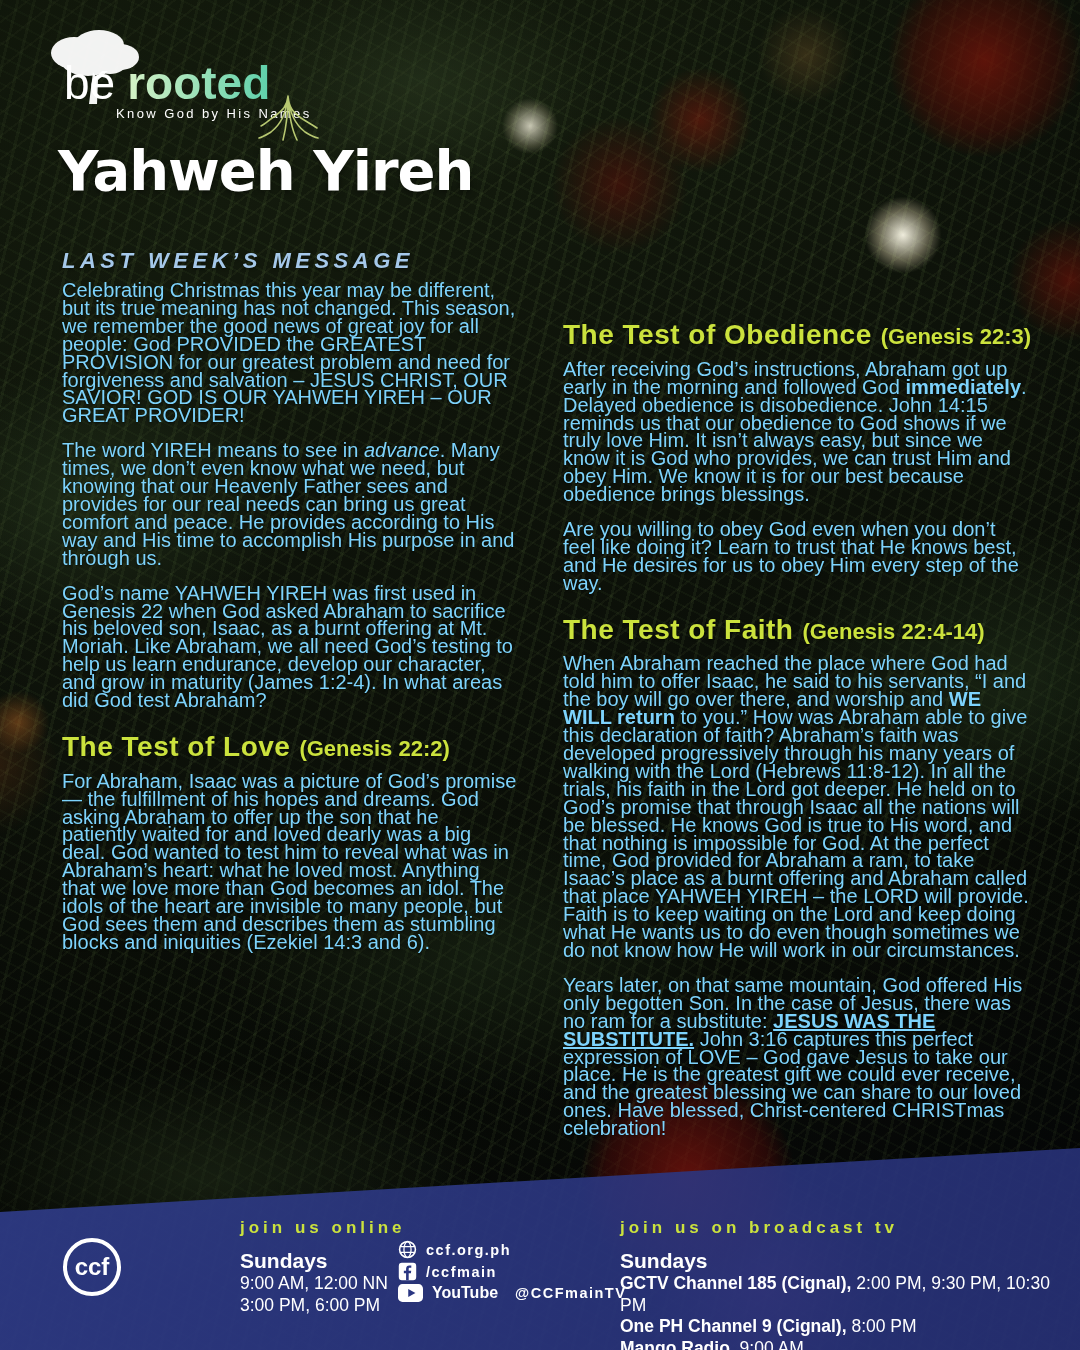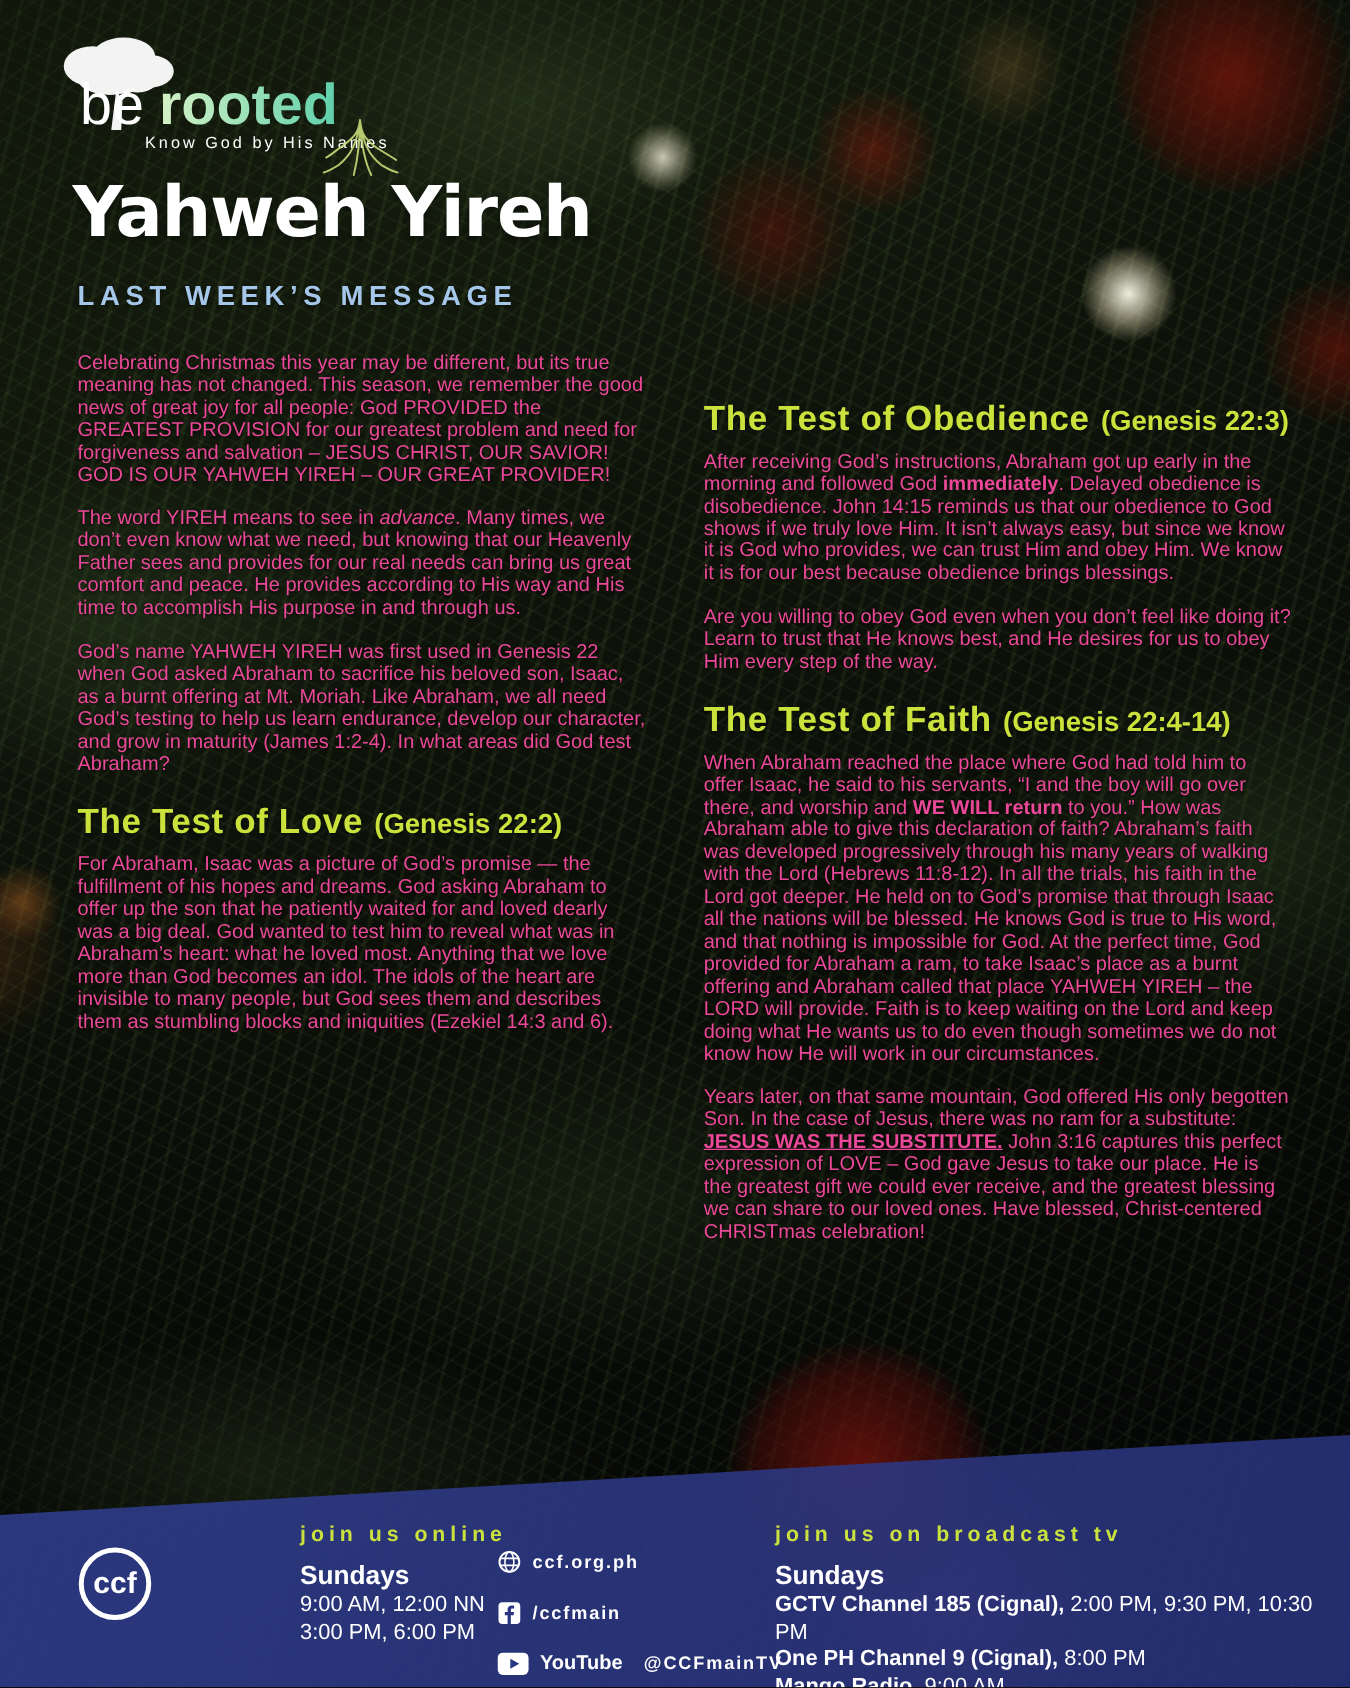--- a/index.html
+++ b/index.html
@@ -31,45 +31,45 @@
   }
   
   .tree-icon{position:absolute;left:36px;top:26px;width:122px;height:82px;}
   .brand{position:absolute;left:64px;top:60px;font-size:46px;line-height:1;white-space:nowrap;}
   .brand-light{font-weight:300;color:#ffffff;}
   .brand-bold{font-weight:700;margin-left:12px;background:linear-gradient(90deg,#d6f2c6,#5ed0ab);-webkit-background-clip:text;background-clip:text;color:transparent;}
   .tagline{position:absolute;left:116px;top:106px;font-size:13px;letter-spacing:2.4px;color:#ffffff;font-weight:400;}
   .roots-icon{position:absolute;left:252px;top:94px;width:72px;height:50px;opacity:.9;}
   
   .title{position:absolute;left:58px;top:138px;margin:0;font-size:56px;font-weight:800;color:#ffffff;letter-spacing:-1px;font-family:"DejaVu Sans","Liberation Sans",sans-serif;text-shadow:0 2px 6px rgba(0,0,0,0.45);}
-  .subtitle{position:absolute;left:62px;top:224px;font-size:22px;font-weight:700;letter-spacing:4.5px;color:#a5c8ea;text-shadow:0 1px 3px rgba(0,0,0,0.5);}
+  .subtitle{position:absolute;left:62px;top:248px;font-size:22px;font-weight:700;letter-spacing:4.5px;color:#a5c8ea;text-shadow:0 1px 3px rgba(0,0,0,0.5);font-style:italic;}
   
   .col{position:absolute;top:282px;}
   .col1{left:62px;width:456px;}
   .col2{left:563px;width:470px;margin-top:35px;}
-  .body-para{margin:0 0 17px;font-size:16px;line-height:17.9px;color:#ec4899;text-shadow:0 1px 2px rgba(0,0,0,0.55);}
+  .body-para{margin:0 0 17px;font-size:20px;line-height:17.9px;color:#7dd3fc;text-shadow:0 1px 2px rgba(0,0,0,0.55);}
   .seg-b{font-weight:700;}
   .seg-i{font-style:italic;}
   .seg-u{text-decoration:underline;}
   .sec-heading{margin:22px 0 10px;color:#cbe23d;font-weight:700;text-shadow:0 1px 2px rgba(0,0,0,0.5);line-height:1.1;}
   .sec-heading:first-child{margin-top:3px;}
   .sec-title{font-size:28px;letter-spacing:0.5px;}
   .sec-ref{font-size:22px;margin-left:9px;}
   
   .footer{position:absolute;left:0;top:1148px;width:1080px;height:202px;
     background:linear-gradient(100deg, rgba(47,60,138,0.90), rgba(40,50,122,0.88));
     clip-path:polygon(0 64px, 100% 0, 100% 100%, 0 100%);}
   .ccf-logo{position:absolute;left:63px;top:90px;width:58px;height:58px;border:4px solid #fff;border-radius:50%;box-sizing:border-box;display:flex;align-items:center;justify-content:center;color:#fff;font-weight:700;font-size:24px;}
   .fheading{color:#cbe23d;font-size:17px;font-weight:700;letter-spacing:4px;white-space:nowrap;}
   .fday{color:#fff;font-weight:700;font-size:21px;margin-top:11px;}
   .fline{color:#fff;font-size:17.5px;line-height:21.5px;}
   .online-block{position:absolute;left:240px;top:70px;}
   .broadcast-block{position:absolute;left:620px;top:70px;}
   .ch-bold{font-weight:700;}
-  .social-block{position:absolute;left:398px;top:92px;display:flex;flex-direction:column;gap:22px;}
+  .social-block{position:absolute;left:398px;top:92px;display:flex;flex-direction:column;gap:3px;}
   .social-row{display:flex;align-items:center;gap:9px;color:#fff;font-size:14.5px;font-weight:700;letter-spacing:1.5px;white-space:nowrap;}
   .social-row svg{flex:0 0 auto;}
   .yt-brand{font-size:16px;letter-spacing:0;margin-right:8px;}
 </style>
 </head>
 <body>
 
 <div class="page">
   <div class="bg"></div>
 

